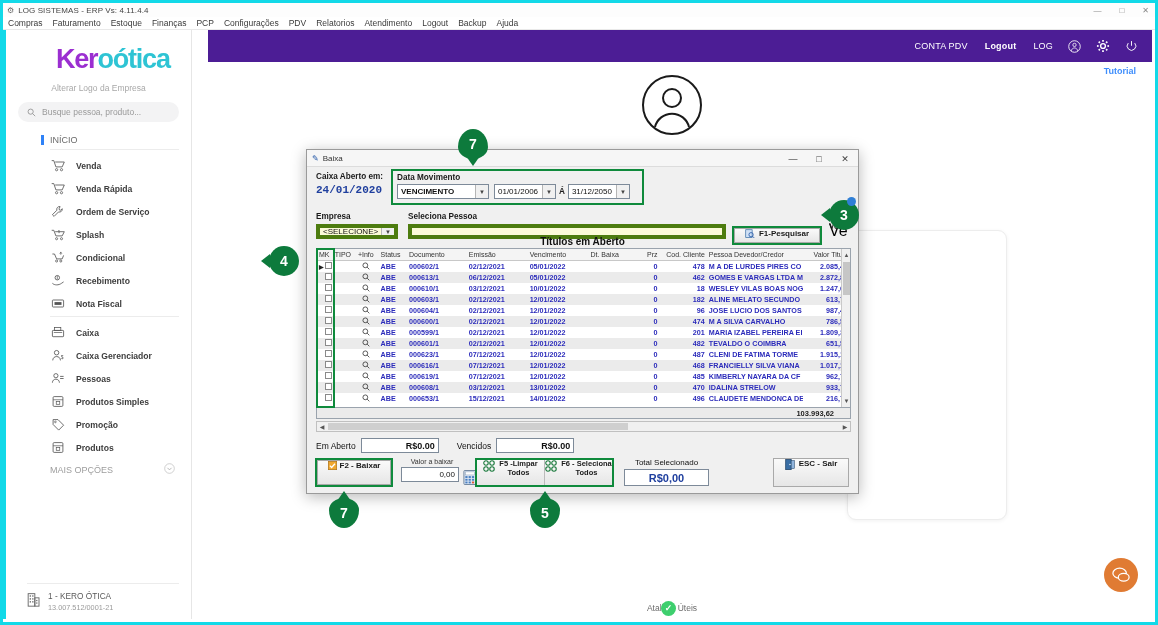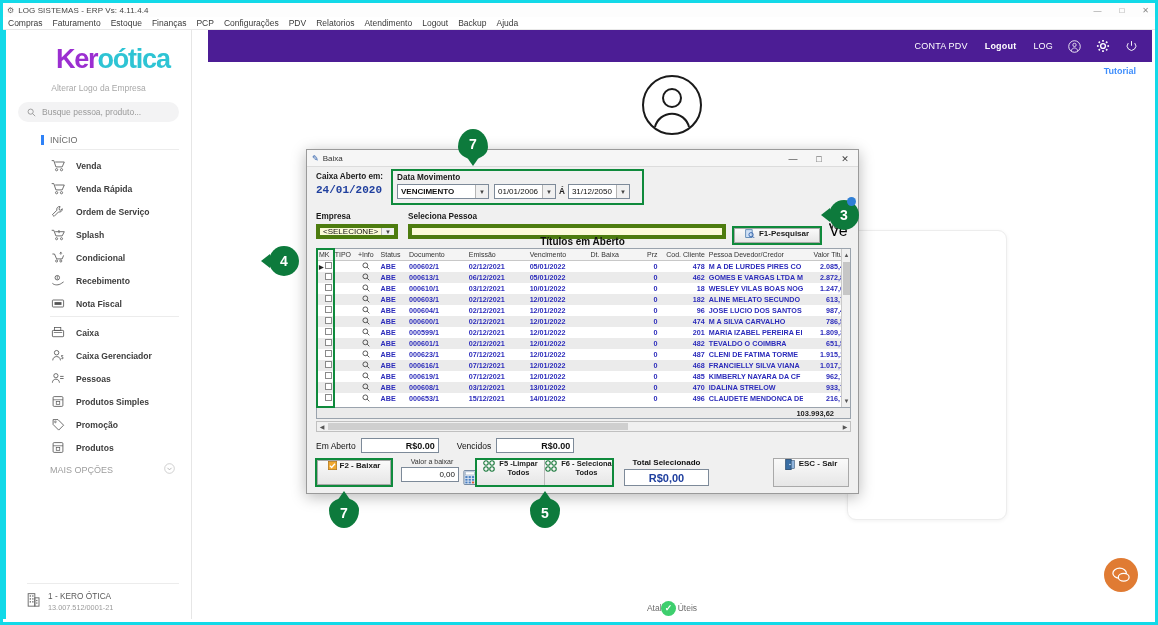--- a/index.html
+++ b/index.html
@@ -882,21 +882,21 @@
               </svg>
           </span>
           <span style="text-align:center; line-height:1.15; font-size:7.5px;">
             <span>F6 - Seleciona</span><br>
             <span>Todos</span>
           </span>
         </div>
       </div>
 
       <div style="position:absolute; left:317px; top:0; width:85px; text-align:center;">
-        <div style="font-size:8px; font-weight:bold; color:#111;">Total Selecionado</div>
+        <div style="font-size:8px; font-weight:normal; color:#111;">Total Selecionado</div>
         <div class="winput" style="height:17px; margin-top:2px; justify-content:center; font-size:11px; font-weight:bold; color:#1f3f9e;">
           <span>R$0,00</span>
         </div>
       </div>
 
       <div class="btn-grey" style="position:absolute; right:9px; top:0; width:76px; height:29px;">
         <span style="margin-right:4px; display:flex;">
           <svg width="10" height="11" viewBox="0 0 12 14">
               <rect x="0.5" y="0.5" width="7" height="13" fill="#3a6ea5" stroke="#24466b"></rect>
               <rect x="7.5" y="2" width="4" height="10" fill="#8fb4dd" stroke="#24466b" stroke-width=".7"></rect>

